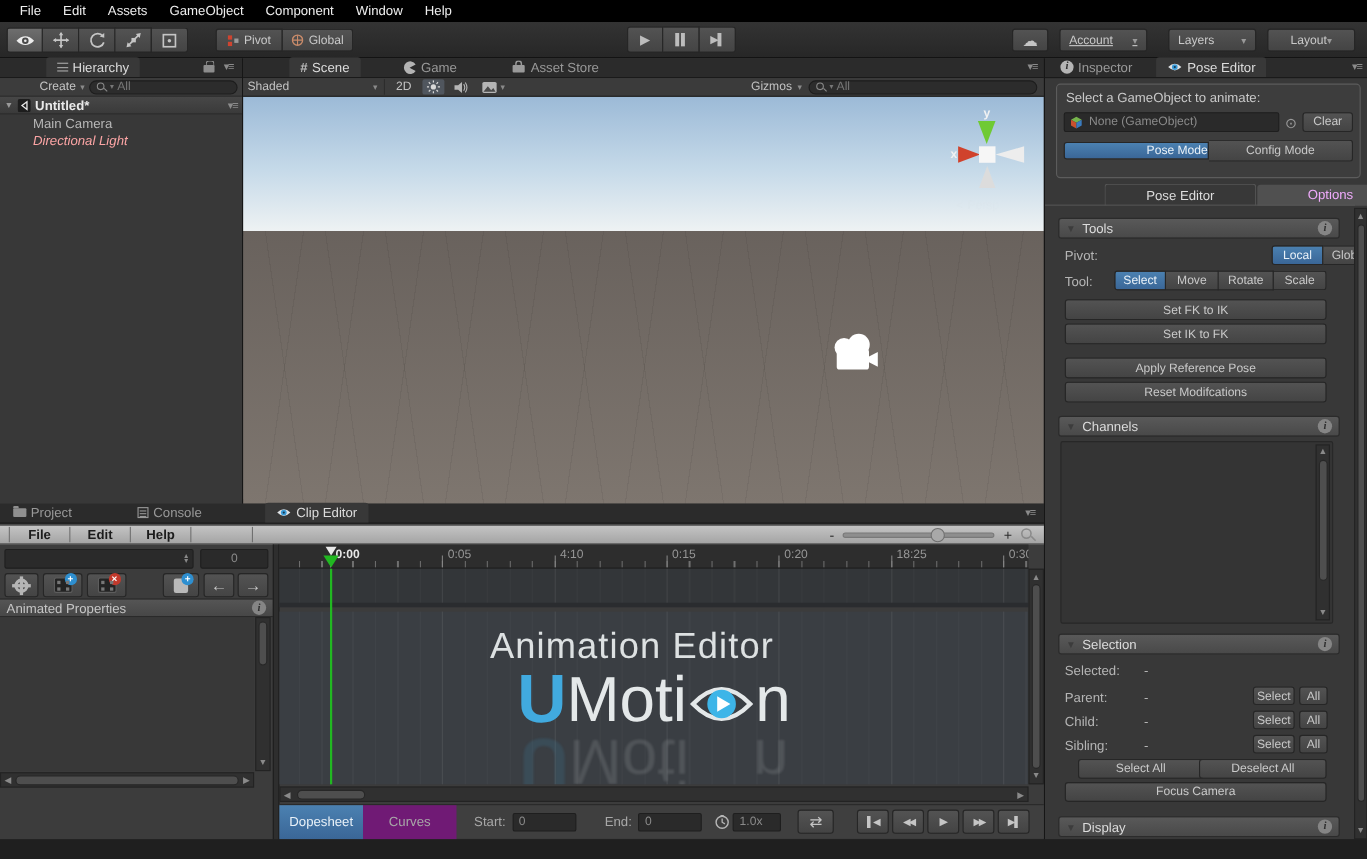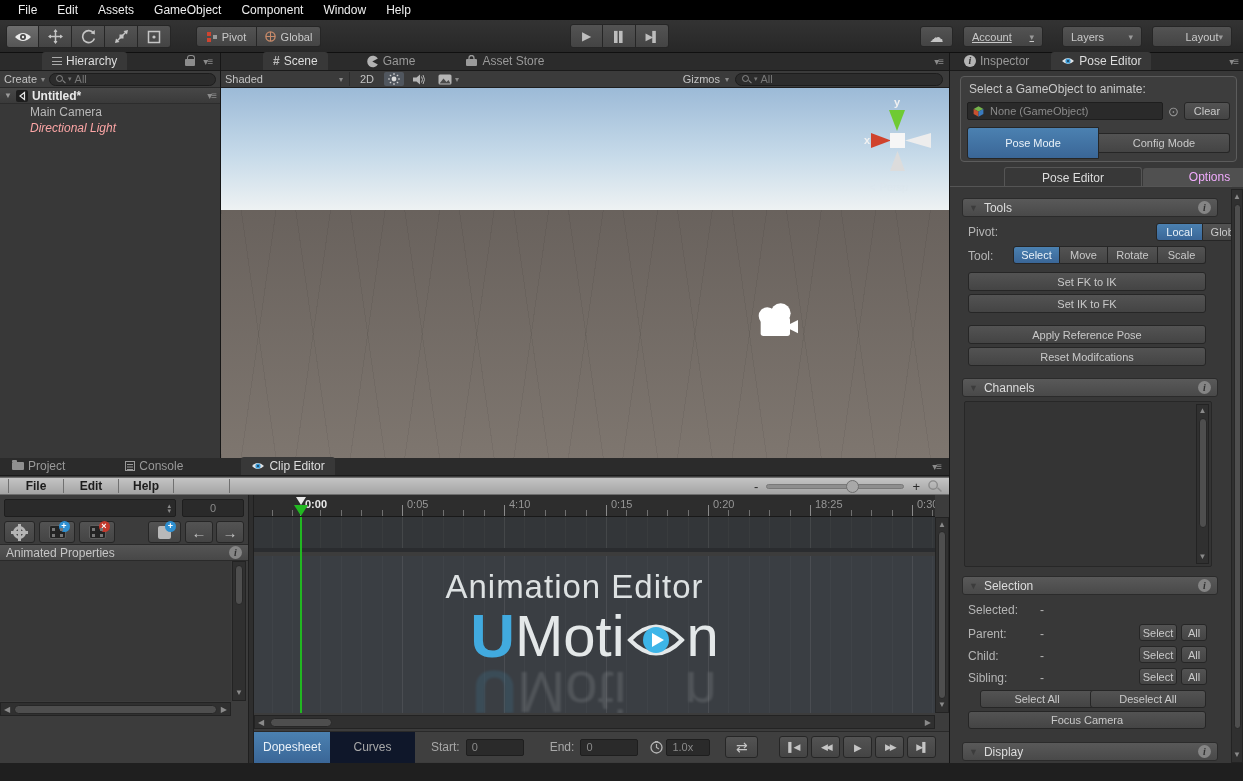--- a/index.html
+++ b/index.html
@@ -131,37 +131,37 @@
       <span style="font-size:14px;color:#c5c5c5;">☁</span>
     </div>
     <div class="btn abs" style="left:963px;top:6px;width:80px;height:21px;justify-content:space-between;padding:0 8px;text-decoration:underline;">
       <span>Account</span>
       <span style="font-size:9px;color:#999;">▾</span>
     </div>
     <div class="btn abs" style="left:1062px;top:6px;width:80px;height:21px;justify-content:space-between;padding:0 8px;">
       <span>Layers</span>
       <span style="font-size:9px;color:#999;">▾</span>
     </div>
-    <div class="btn abs" style="left:1152px;top:6px;width:80px;height:21px;justify-content:flex-end;padding:0 8px;">
+    <div class="btn abs" style="left:1152px;top:6px;width:80px;height:21px;justify-content:center;padding:0 8px;">
       <span>Layout</span>
       <span style="font-size:9px;color:#999;">▾</span>
     </div>
   </div>
 
   <div class="abs" style="left:0;top:53px;width:221px;height:405px;background:#383838;border-right:1px solid #161616;">
     <div class="tabbar" style="height:18px;">
       <div class="tab active">
         <span class="list-icon"></span>
         <span>Hierarchy</span>
       </div>
       <span class="lock-icon" style="margin-left:58px;margin-bottom:4px;"></span>
       <span class="menu-ic" style="margin-left:8px;margin-bottom:3px;">▾≡</span>
     </div>
     <div class="row" style="height:17px;background:#3c3c3c;border-bottom:1px solid #292929;padding:0 4px;gap:4px;">
-      <span class="row" style="gap:4px;color:#c3c3c3;font-size:11px;">
+      <span class="row" style="gap:4px;color:#c3c3c3;font-size:11px;margin-left:32px;">
         <span>Create</span>
         <span style="font-size:8px;color:#8a8a8a;">▾</span>
       </span>
       <div class="search-pill" style="flex:1;height:13px;">
         <span class="search-icon"></span>
         <span style="font-size:7px;color:#777;">▾</span>
         <span>All</span>
       </div>
     </div>
     <div class="row" style="height:16px;background:linear-gradient(#474747,#3a3a3a);border-bottom:1px solid #2c2c2c;padding:0 4px;gap:4px;">
@@ -294,21 +294,21 @@
               <polygon points="14,4.8 8,8 8,14.5 14,11.2" fill="#3a7bbf"></polygon>
             </svg>
           <span>None (GameObject)</span>
         </div>
         <span style="color:#9a9a9a;font-size:13px;">⊙</span>
         <div class="btn" style="width:46px;height:18px;">
           <span>Clear</span>
         </div>
       </div>
       <div class="row" style="padding:7px 6px 0 6px;">
-        <div class="btn blue first" style="flex:1;height:32px;">
+        <div class="btn blue first" style="flex:1;height:16px;justify-content:flex-end;">
           <span>Pose Mode</span>
         </div>
         <div class="btn joined last" style="flex:1;height:20px;">
           <span>Config Mode</span>
         </div>
       </div>
     </div>
 
     <div class="abs row" style="left:12px;top:114px;height:20px;">
       <div class="tab active" style="width:138px;height:20px;justify-content:center;border:1px solid #555;border-bottom:none;">
@@ -582,21 +582,21 @@
       <div class="sb-track row" style="left:0;top:220px;width:681px;height:14px;">
         <span style="color:#8a8a8a;font-size:8px;margin-left:3px;">◀</span>
         <div class="sb-thumb" style="position:static;width:62px;height:9px;margin-left:6px;"></div>
         <span style="color:#8a8a8a;font-size:8px;margin-left:auto;margin-right:3px;">▶</span>
       </div>
 
       <div class="abs row" style="left:0;top:236px;width:695px;height:31px;background:#3f3f3f;border-top:1px solid #292929;">
         <div class="btn blue" style="width:76px;height:31px;border-radius:0;border:none;">
           <span style="font-size:12px;">Dopesheet</span>
         </div>
-        <div class="btn" style="width:85px;height:31px;border-radius:0;border:none;background:#0f172a;color:#a8a8a8;">
+        <div class="btn" style="width:85px;height:31px;border-radius:0;border:none;background:#701a75;color:#a8a8a8;">
           <span style="font-size:12px;">Curves</span>
         </div>
         <span class="lbl" style="margin-left:16px;color:#a8a8a8;">Start:</span>
         <div class="fld" style="width:58px;height:17px;margin-left:6px;padding:0 5px;">
           <span>0</span>
         </div>
         <span class="lbl" style="margin-left:26px;color:#a8a8a8;">End:</span>
         <div class="fld" style="width:58px;height:17px;margin-left:6px;padding:0 5px;">
           <span>0</span>
         </div>

